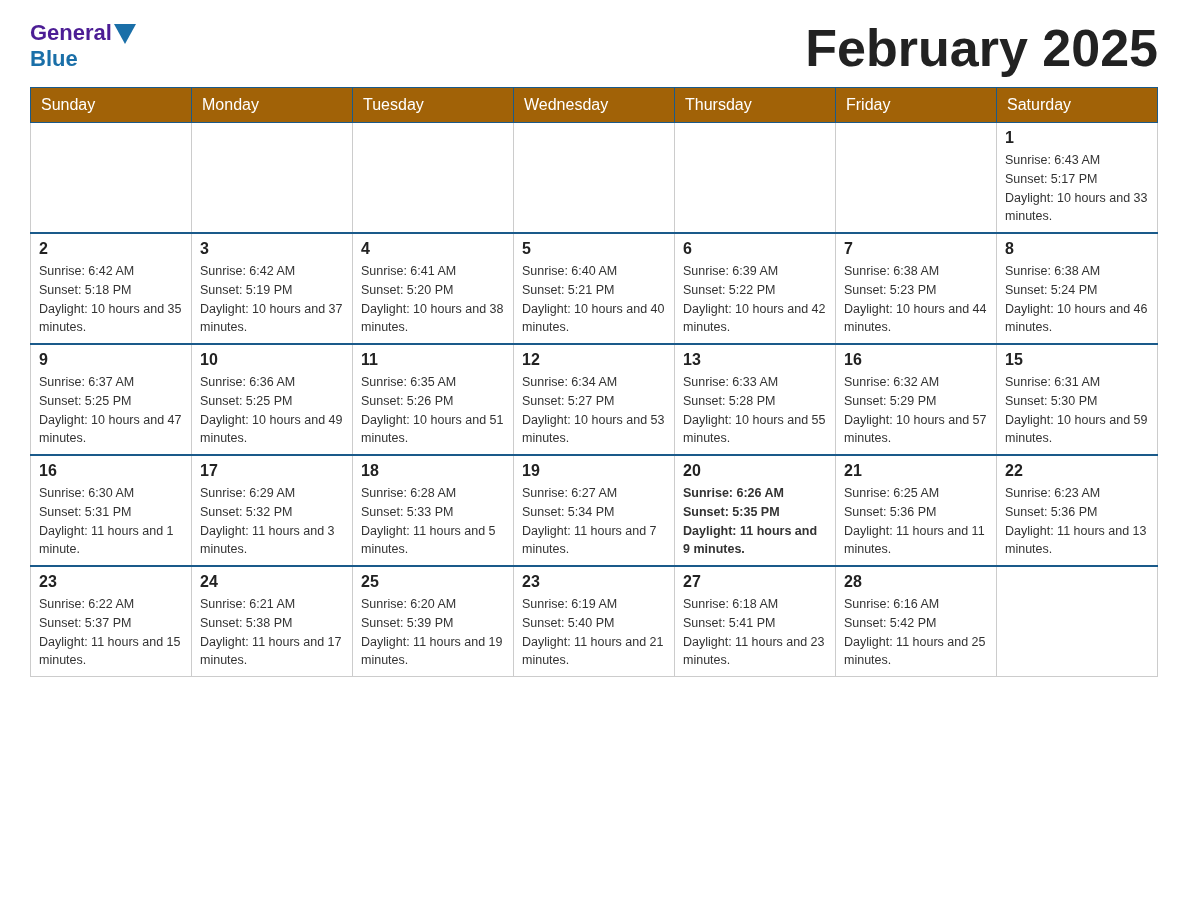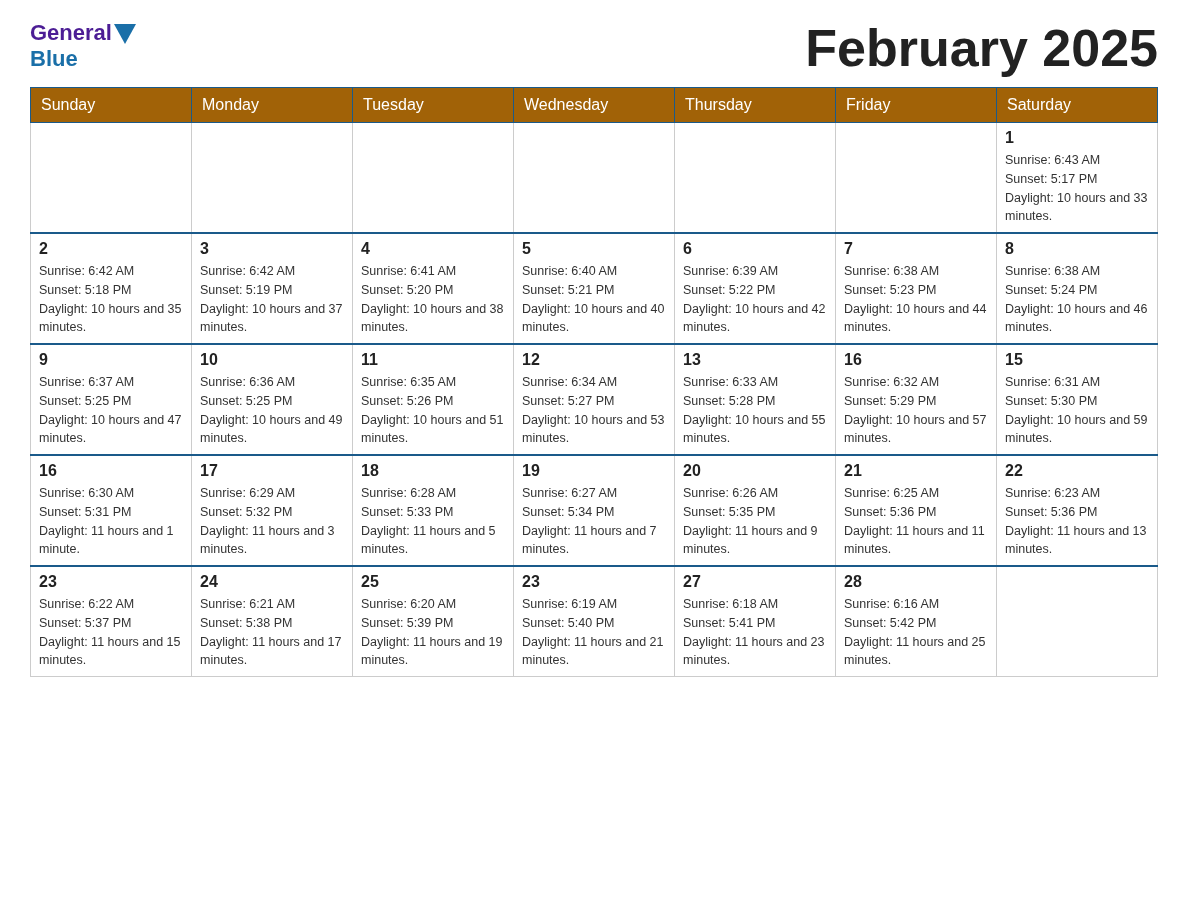--- a/index.html
+++ b/index.html
@@ -244,21 +244,21 @@
 Daylight: 11 hours and 5 minutes.</div>
         </td>
         <td>
           <span class="day-num">19</span>
           <div class="day-info" style="white-space: pre-line;">Sunrise: 6:27 AM
 Sunset: 5:34 PM
 Daylight: 11 hours and 7 minutes.</div>
         </td>
         <td>
           <span class="day-num">20</span>
-          <div class="day-info" style="white-space: pre-line;">Sunrise: 6:26 AM
+          <div class="day-info" style="white-space: pre-line; font-weight: bold;">Sunrise: 6:26 AM
 Sunset: 5:35 PM
 Daylight: 11 hours and 9 minutes.</div>
         </td>
         <td>
           <span class="day-num">21</span>
           <div class="day-info" style="white-space: pre-line;">Sunrise: 6:25 AM
 Sunset: 5:36 PM
 Daylight: 11 hours and 11 minutes.</div>
         </td>
         <td>

